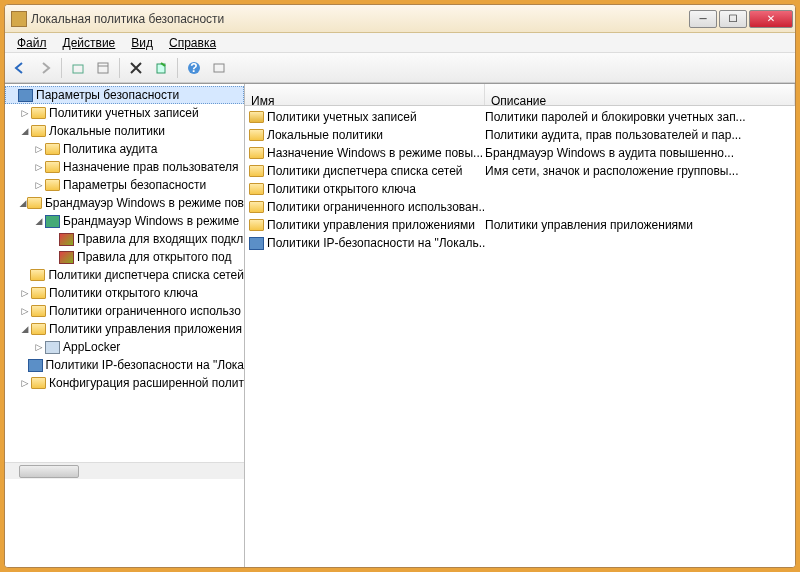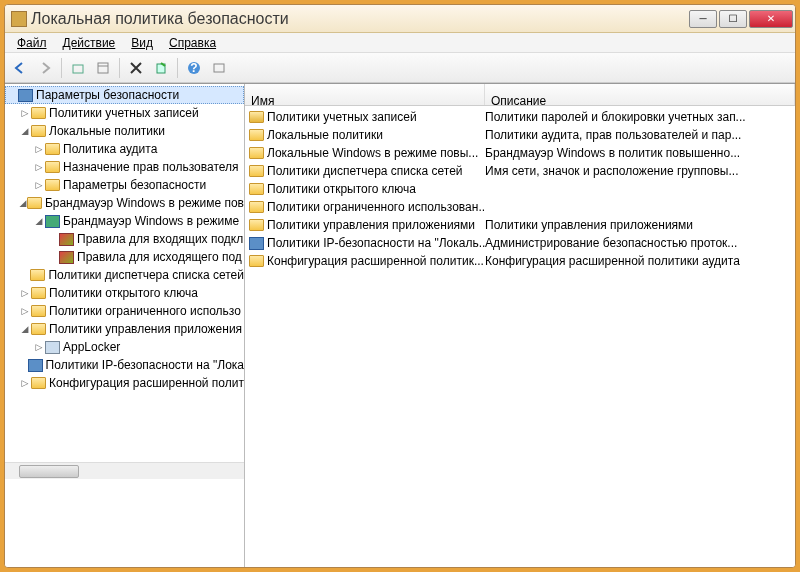--- a/index.html
+++ b/index.html
@@ -1,20 +1,20 @@
 <!DOCTYPE html>
 <html><head>
 <meta charset="utf-8">
 <style>
 *{box-sizing:border-box;margin:0;padding:0;font-family:"Segoe UI",Tahoma,sans-serif;font-size:12px}
 body{background:#e8a33d;padding:4px;width:800px;height:572px;overflow:hidden}
 .window{background:#fff;border:1px solid #b0834a;width:100%;height:100%;display:flex;flex-direction:column;border-radius:4px;overflow:hidden}
 .titlebar{height:28px;background:linear-gradient(to bottom,#fdf6ea,#f3e6c9);display:flex;align-items:center;padding:0 2px;border-bottom:1px solid #d4c08e}
 .titlebar-icon{width:16px;height:16px;margin:0 4px;background:#d4a84a;border:1px solid #a0783a}
-.titlebar-text{flex:1;color:#3a3a3a;font-size:16px}
+.titlebar-text{flex:1;color:#3a3a3a;font-size:12px}
 .win-btns{display:flex;gap:2px}
 .win-btn{width:28px;height:18px;border:1px solid #888;border-radius:2px;display:flex;align-items:center;justify-content:center;font-size:10px;background:linear-gradient(to bottom,#f5f5f5,#ddd);cursor:pointer}
 .win-btn.close{background:linear-gradient(to bottom,#e67,#c23);color:#fff;width:44px}
 .menubar{height:20px;background:#f4f4f4;display:flex;align-items:center;padding:0 4px;border-bottom:1px solid #ddd}
 .menu-item{padding:2px 8px;cursor:pointer}
 .menu-item u{text-decoration:underline}
 .toolbar{height:30px;background:linear-gradient(to bottom,#fbfbfb,#ececec);border-bottom:1px solid #ccc;display:flex;align-items:center;padding:0 4px;gap:3px}
 .tbtn{width:22px;height:22px;display:flex;align-items:center;justify-content:center;border:1px solid transparent;cursor:pointer;border-radius:2px}
 .tsep{width:1px;height:20px;background:#ccc;margin:0 2px}
 .content{flex:1;display:flex;border-top:1px solid #999;overflow:hidden}
@@ -158,21 +158,21 @@
               </div>
             <div style="padding-left:14px">
               <div class="tree-row">
                   <span class="expander"></span>
                   <span class="fw-icon"></span>
                   <span>Правила для входящих подкл</span>
                 </div>
               <div class="tree-row">
                   <span class="expander"></span>
                   <span class="fw-icon"></span>
-                  <span>Правила для исходящего под</span>
+                  <span>Правила для открытого под</span>
                 </div>
             </div>
           </div>
           <div class="tree-row">
               <span class="expander"></span>
               <span class="folder-icon"></span>
               <span>Политики диспетчера списка сетей</span>
             </div>
           <div class="tree-row">
               <span class="expander">▷</span>
@@ -230,23 +230,23 @@
           <div class="list-row">
             <div class="cell-name">
               <span class="folder-icon"></span>
               <span>Локальные политики</span>
             </div>
             <div class="cell-desc">Политики аудита, прав пользователей и пар...</div>
           </div>
           <div class="list-row">
             <div class="cell-name">
               <span class="folder-icon"></span>
-              <span>Локальные Windows в режиме повы...</span>
-            </div>
-            <div class="cell-desc">Брандмауэр Windows в политик повышенно...</div>
+              <span>Назначение Windows в режиме повы...</span>
+            </div>
+            <div class="cell-desc">Брандмауэр Windows в аудита повышенно...</div>
           </div>
           <div class="list-row">
             <div class="cell-name">
               <span class="folder-icon"></span>
               <span>Политики диспетчера списка сетей</span>
             </div>
             <div class="cell-desc">Имя сети, значок и расположение групповы...</div>
           </div>
           <div class="list-row">
             <div class="cell-name">
@@ -267,25 +267,17 @@
               <span class="folder-icon"></span>
               <span>Политики управления приложениями</span>
             </div>
             <div class="cell-desc">Политики управления приложениями</div>
           </div>
           <div class="list-row">
             <div class="cell-name">
               <span class="special-icon"></span>
               <span>Политики IP-безопасности на "Локаль...</span>
             </div>
-            <div class="cell-desc">Администрирование безопасностью проток...</div>
-          </div>
-          <div class="list-row">
-            <div class="cell-name">
-              <span class="folder-icon"></span>
-              <span>Конфигурация расширенной политик...</span>
-            </div>
-            <div class="cell-desc">Конфигурация расширенной политики аудита</div>
           </div>
         </div>
     </div>
   </div>
 </div>
 
 </body></html>

